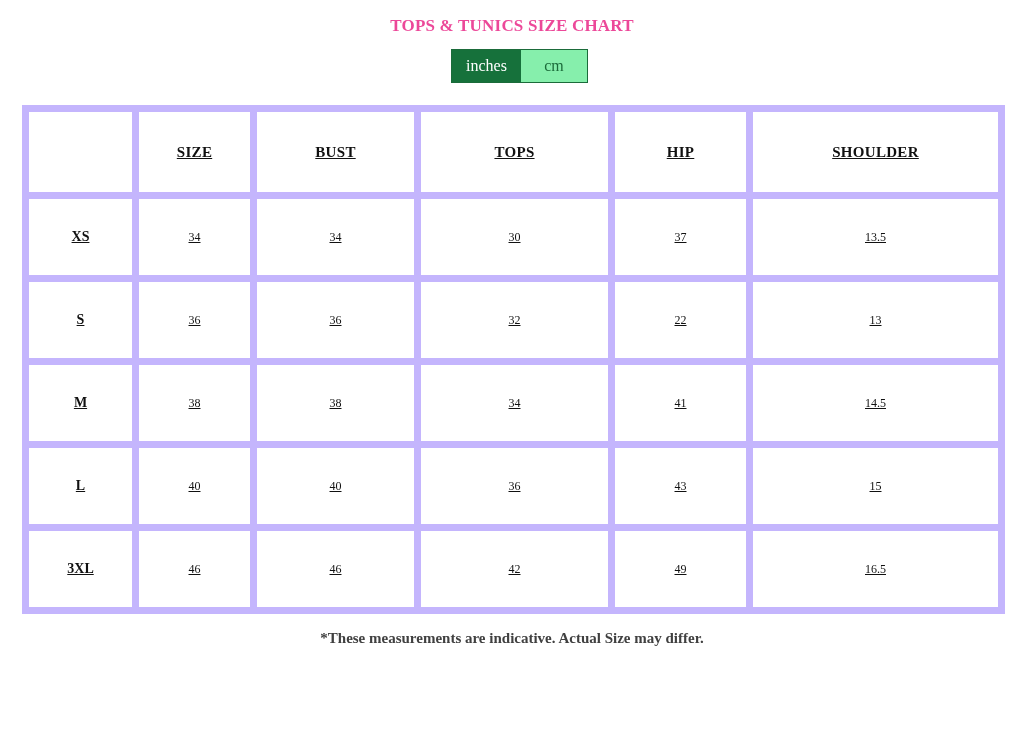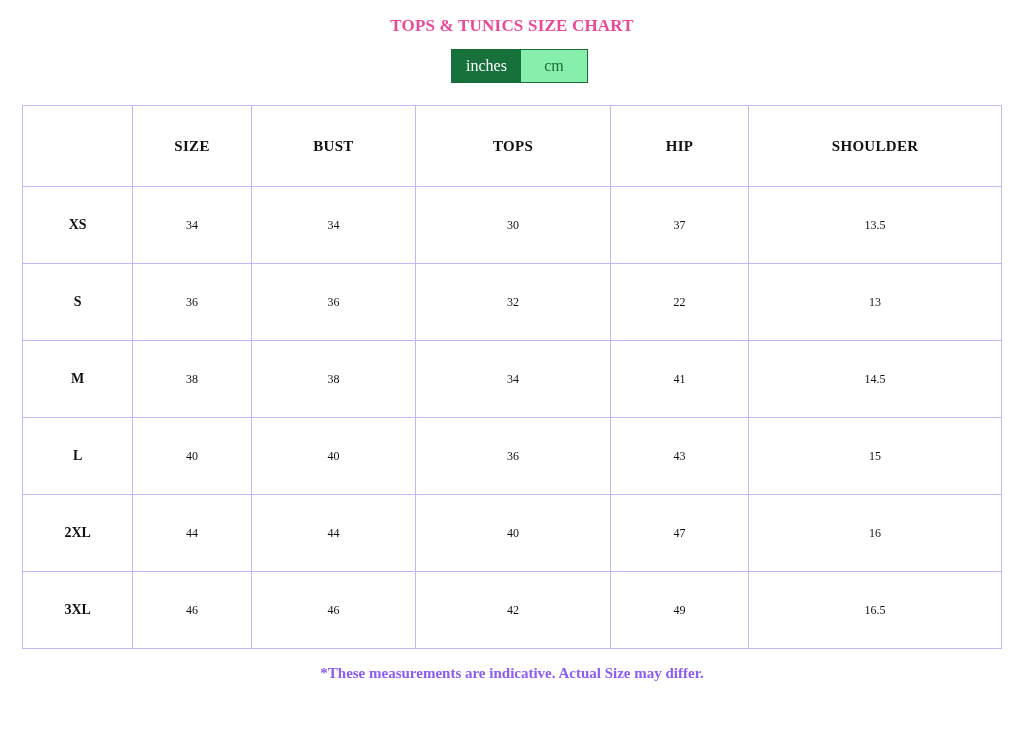--- a/index.html
+++ b/index.html
@@ -61,24 +61,25 @@
     margin-top: 22px;
     width: 980px;
   }
   table.size-table {
     width: 100%;
     border-collapse: collapse;
     table-layout: fixed;
   }
   table.size-table th,
   table.size-table td {
-    border: 1px solid #c4b5fd;
+    border: 7px solid #c4b5fd;
     text-align: center;
     vertical-align: middle;
     color: #111111;
+    text-decoration: underline;
   }
   table.size-table thead th {
     height: 78px;
     font-size: 15px;
     font-weight: bold;
     letter-spacing: 0.3px;
   }
   table.size-table tbody td {
     height: 74px;
     font-size: 12px;
@@ -92,21 +93,21 @@
   .col-1 { width: 118px; }
   .col-2 { width: 164px; }
   .col-3 { width: 194px; }
   .col-4 { width: 138px; }
   .col-5 { width: 252px; }
   .footnote {
     margin-top: 16px;
     font-size: 15px;
     font-weight: bold;
     text-align: center;
-    color: #8b5cf6;
+    color: #404040;
   }
 </style>
 </head>
 <body>
 
 <div class="page">
 
   <div class="chart-title">TOPS &amp; TUNICS SIZE CHART</div>
 
   <div class="unit-toggle">
@@ -161,28 +162,20 @@
         </tr>
         <tr>
           <td class="row-head">L</td>
           <td>40</td>
           <td>40</td>
           <td>36</td>
           <td>43</td>
           <td>15</td>
         </tr>
         <tr>
-          <td class="row-head">2XL</td>
-          <td>44</td>
-          <td>44</td>
-          <td>40</td>
-          <td>47</td>
-          <td>16</td>
-        </tr>
-        <tr>
           <td class="row-head">3XL</td>
           <td>46</td>
           <td>46</td>
           <td>42</td>
           <td>49</td>
           <td>16.5</td>
         </tr>
       </tbody>
     </table>
   </div>

